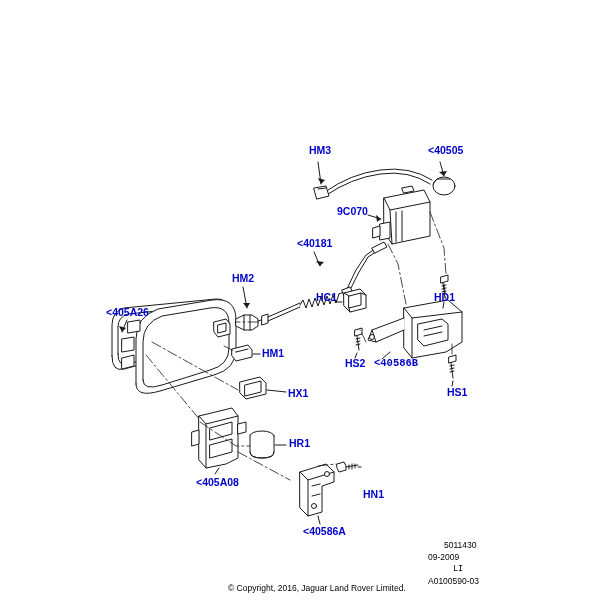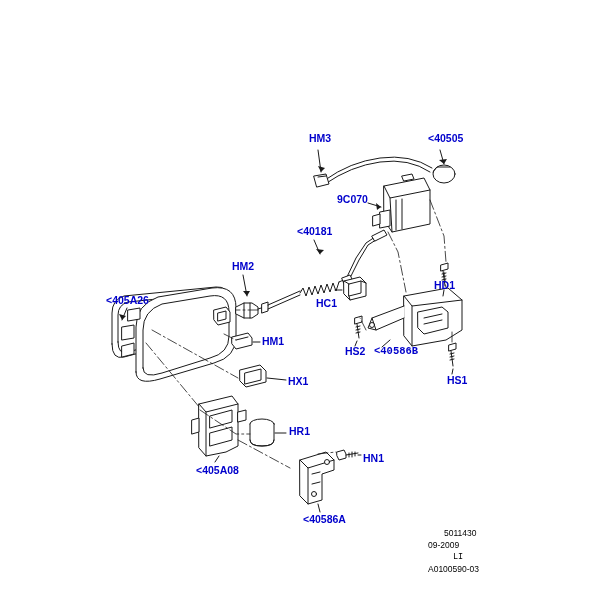--- a/index.html
+++ b/index.html
@@ -10,20 +10,21 @@
     width: 600px;
     height: 600px;
     background: #ffffff;
     font-family: "Liberation Sans", sans-serif;
     overflow: hidden;
   }
   #stage {
     position: relative;
     width: 600px;
     height: 476px;
+    margin-top: 12px;
   }
   #diagram-svg {
     position: absolute;
     left: 0;
     top: 0;
     width: 600px;
     height: 600px;
   }
   .label {
     position: absolute;
@@ -254,32 +255,33 @@
         <path d="M122 320 L119 314 L126 316 Z"></path>
       </g>
     </g>
   </svg>
 
   <div class="label" style="left:309px; top:132px;">HM3</div>
   <div class="label" style="left:428px; top:132px;">&lt;40505</div>
   <div class="label" style="left:337px; top:193px;text-align:right;">9C070</div>
   <div class="label" style="left:297px; top:225px;">&lt;40181</div>
   <div class="label" style="left:232px; top:260px;">HM2</div>
-  <div class="label" style="left:316px; top:297px;">HC1</div>
+  <div class="label" style="left:316px; top:279px;">HC1</div>
   <div class="label" style="left:434px; top:279px;">HD1</div>
   <div class="label" style="left:106px; top:294px;">&lt;405A26</div>
   <div class="label" style="left:262px; top:335px;">HM1</div>
   <div class="label" style="left:345px; top:345px;">HS2</div>
   <div class="label" style="left:374px; top:345px;font-family:Liberation Mono, monospace;">&lt;40586B</div>
   <div class="label" style="left:447px; top:374px;">HS1</div>
   <div class="label" style="left:288px; top:375px;text-align:center;">HX1</div>
   <div class="label" style="left:289px; top:425px;">HR1</div>
-  <div class="label" style="left:363px; top:452px;">HN1</div>
+  <div class="label" style="left:363px; top:476px;">HN1</div>
   <div class="label" style="left:196px; top:464px;">&lt;405A08</div>
   <div class="label" style="left:303px; top:513px;">&lt;40586A</div>
 
   <div class="footer-text" style="left:428px; top:528px;padding-left:16px;">5011430</div>
   <div class="footer-text" style="left:428px; top:540px;">09-2009</div>
   <div class="footer-text" style="left:453px; top:552px;font-family:Liberation Mono, monospace;">LI</div>
   <div class="footer-text" style="left:428px; top:564px;">A0100590-03</div>
 
+  <div class="copyright" style="left:228px; top:571px;">© Copyright, 2016, Jaguar Land Rover Limited.</div>
 
 </div>
 
 </body></html>

